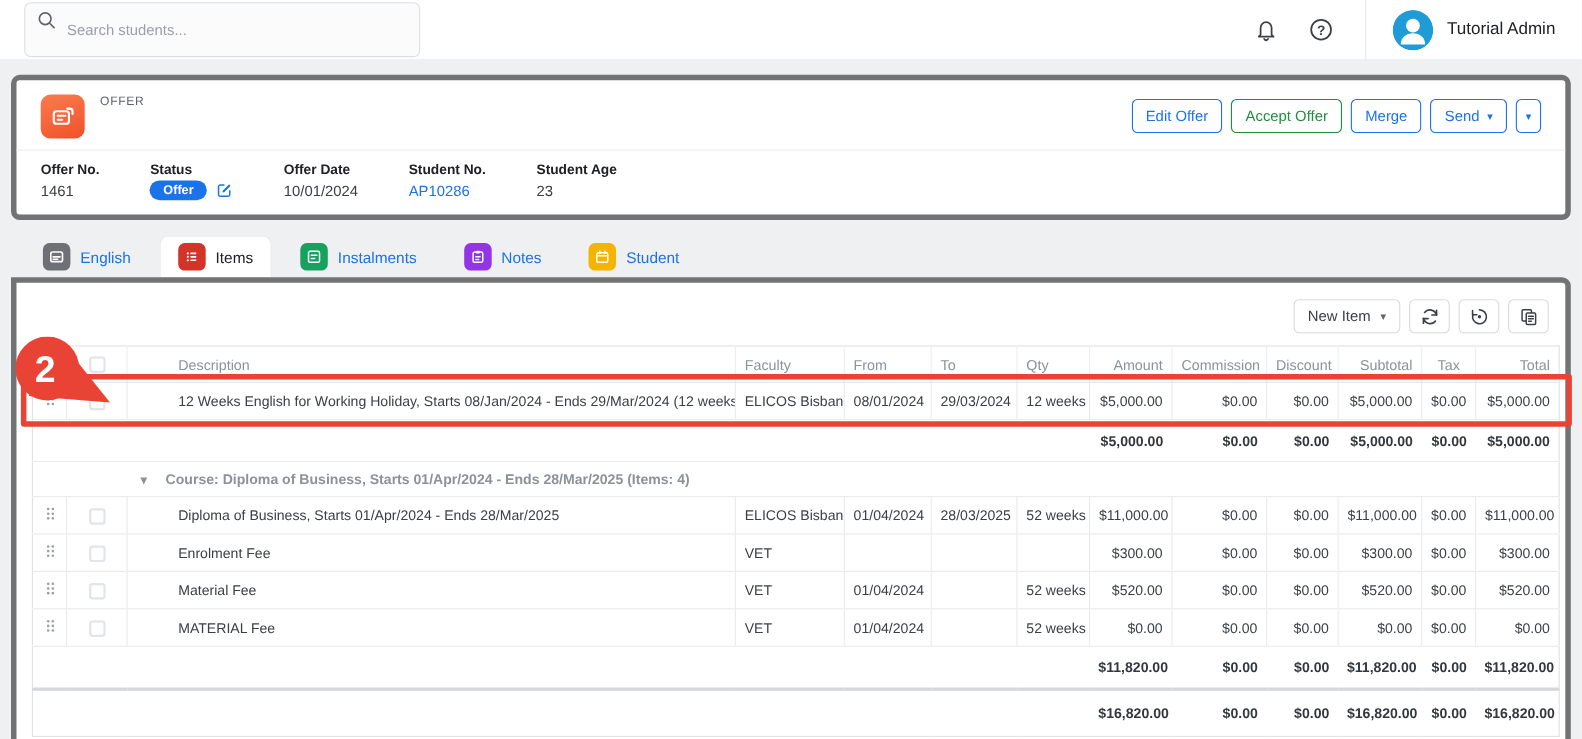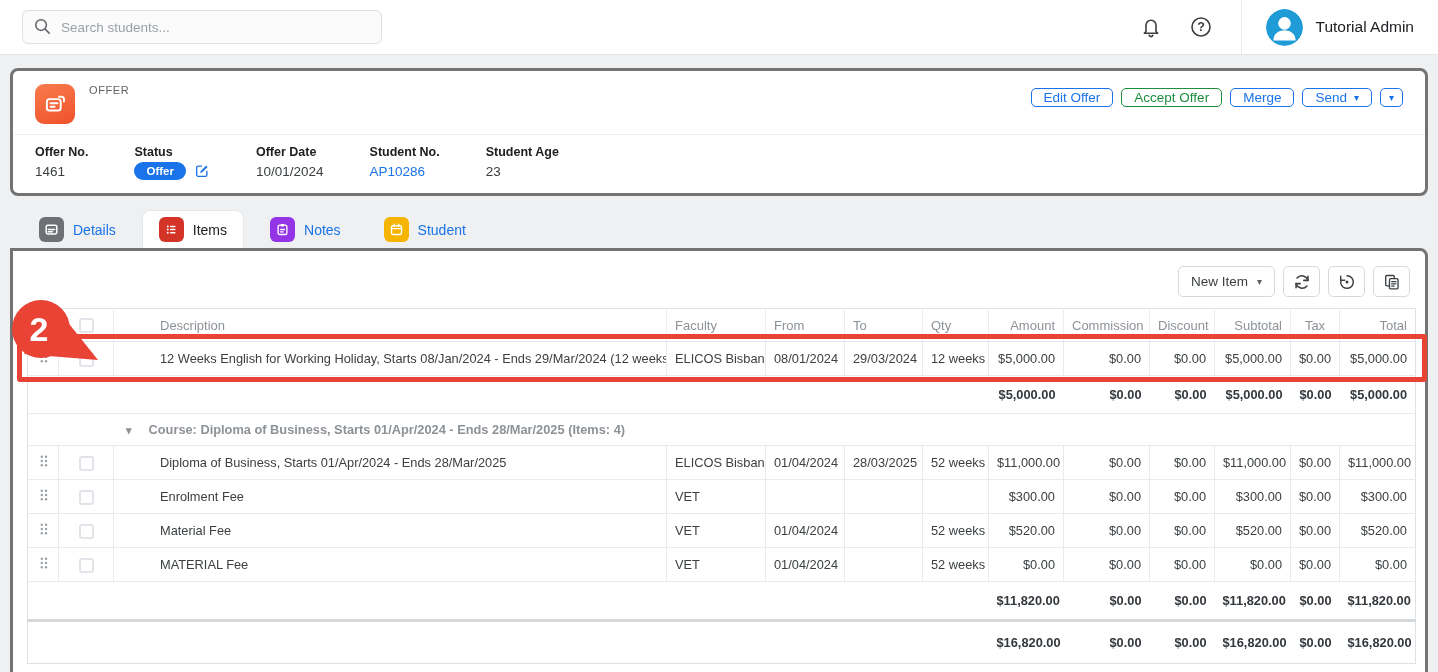--- a/index.html
+++ b/index.html
@@ -3,43 +3,43 @@
 <meta charset="utf-8">
 <style>
   * { box-sizing: border-box; margin: 0; padding: 0; }
   html,body { width:1438px; height:672px; overflow:hidden;
     font-family:"Liberation Sans", sans-serif; background:#eef0f2; color:#202124; }
 
   
   .topbar { height:55px; background:#fff; border-bottom:1px solid #e4e7ea;
     display:flex; align-items:center; padding:0 24px 0 22px; }
   .searchbox { position:relative; width:360px; }
-  .searchbox input { width:100%; height:34px; border:1px solid #dcdfe3; border-radius:6px;
+  .searchbox input { width:100%; height:50px; border:1px solid #dcdfe3; border-radius:6px;
     background:#fbfbfc; padding:0 12px 0 38px; font-size:13.5px; color:#3c4043; outline:none;
     font-family:"Liberation Sans", sans-serif; }
   .searchbox input::placeholder { color:#9aa0a6; }
   .searchbox .mag { position:absolute; left:11px; top:7px; width:19px; height:19px; }
   .tb-right { margin-left:auto; display:flex; align-items:center; }
   .tb-ic { width:24px; height:24px; margin-left:26px; cursor:pointer; }
   .tb-sep { width:1px; height:55px; background:#e8eaed; margin:0 24px 0 28px; }
   .avatar { width:37px; height:37px; border-radius:50%; overflow:hidden; flex:none; }
   .username { font-size:15.5px; color:#202124; font-weight:500; margin-left:13px; }
 
   
-  .card { background:#fff; border:3px solid #737373; border-radius:8px; margin:0 10px; }
+  .card { background:#fff; border:5px solid #737373; border-radius:8px; margin:0 10px; }
   .offer-card { margin-top:13px; }
   .offer-head { display:flex; align-items:flex-start; padding:13px 22px 10px; }
   .offer-ic { width:40px; height:40px; border-radius:9px; flex:none;
     background:linear-gradient(160deg,#f97c4e,#f0512a); display:flex; align-items:center; justify-content:center; }
   .offer-titles { margin-left:14px; }
   .offer-kicker { font-size:11px; letter-spacing:.6px; color:#5f6368; }
   .offer-title { font-size:23px; font-weight:700; color:#202124; margin-top:1px; }
   .offer-actions { margin-left:auto; display:flex; gap:8px; padding-top:4px; }
   .btn { background:#fff; border:1px solid #1a73e8; color:#1a73e8; font-size:13.5px;
-    border-radius:5px; padding:4px 12px; height:19px; display:flex; align-items:center;
+    border-radius:5px; padding:4px 12px; height:31px; display:flex; align-items:center;
     cursor:pointer; font-family:"Liberation Sans", sans-serif; }
   .btn.green { border-color:#1e8e3e; color:#1e8e3e; }
   .btn .caret { margin-left:7px; font-size:10px; }
   .btn.mini { padding:4px 8px; }
   .offer-div { height:1px; background:#eceef0; }
   .offer-fields { display:flex; gap:46px; padding:10px 22px 13px; }
   .fld-label { font-size:12.5px; font-weight:700; color:#202124; }
   .fld-value { font-size:13.5px; color:#3c4043; margin-top:5px; }
   .fld-value.link { color:#1a73e8; cursor:pointer; }
   .pill { display:inline-block; background:#1a73e8; color:#fff; font-size:11.5px; font-weight:700;
@@ -189,34 +189,44 @@
 
 <div class="tabs">
   <div class="tab">
     <span class="tab-ico" style="background:#6d7175">
       <svg width="15" height="15" viewBox="0 0 24 24" fill="none" stroke="#fff" stroke-width="2.4" stroke-linecap="round">
         <rect x="3.5" y="5" width="17" height="14" rx="2.5"></rect>
           <line x1="7" y1="12" x2="17" y2="12"></line>
           <line x1="7" y1="15.5" x2="13.5" y2="15.5"></line>
       </svg>
       </span>
-    <span class="tab-label">Details</span>
+    <span class="tab-label">English</span>
   </div>
   <div class="tab active">
     <span class="tab-ico" style="background:#d43428">
       <svg width="15" height="15" viewBox="0 0 24 24" fill="#fff">
         <circle cx="6" cy="7" r="1.6"></circle>
           <rect x="9.5" y="5.8" width="9" height="2.4" rx="1.2"></rect>
         <circle cx="6" cy="12" r="1.6"></circle>
           <rect x="9.5" y="10.8" width="9" height="2.4" rx="1.2"></rect>
         <circle cx="6" cy="17" r="1.6"></circle>
           <rect x="9.5" y="15.8" width="9" height="2.4" rx="1.2"></rect>
       </svg>
       </span>
     <span class="tab-label">Items</span>
+  </div>
+  <div class="tab">
+    <span class="tab-ico" style="background:#18a05e">
+      <svg width="15" height="15" viewBox="0 0 24 24" fill="none" stroke="#fff" stroke-width="2.2" stroke-linecap="round">
+        <rect x="4" y="4" width="16" height="16" rx="2.5"></rect>
+          <line x1="8" y1="9.5" x2="16" y2="9.5"></line>
+          <line x1="8" y1="14.5" x2="13" y2="14.5"></line>
+      </svg>
+      </span>
+    <span class="tab-label">Instalments</span>
   </div>
   <div class="tab">
     <span class="tab-ico" style="background:#9334e6">
       <svg width="15" height="15" viewBox="0 0 24 24" fill="none" stroke="#fff" stroke-width="2.2" stroke-linecap="round">
         <rect x="5" y="5" width="14" height="15" rx="2.5"></rect>
           <rect x="9" y="3" width="6" height="4" rx="1.4" fill="#fff" stroke="none"></rect>
           <line x1="9" y1="12" x2="15" y2="12"></line>
           <line x1="9" y1="15.8" x2="13" y2="15.8"></line>
       </svg>
       </span>

